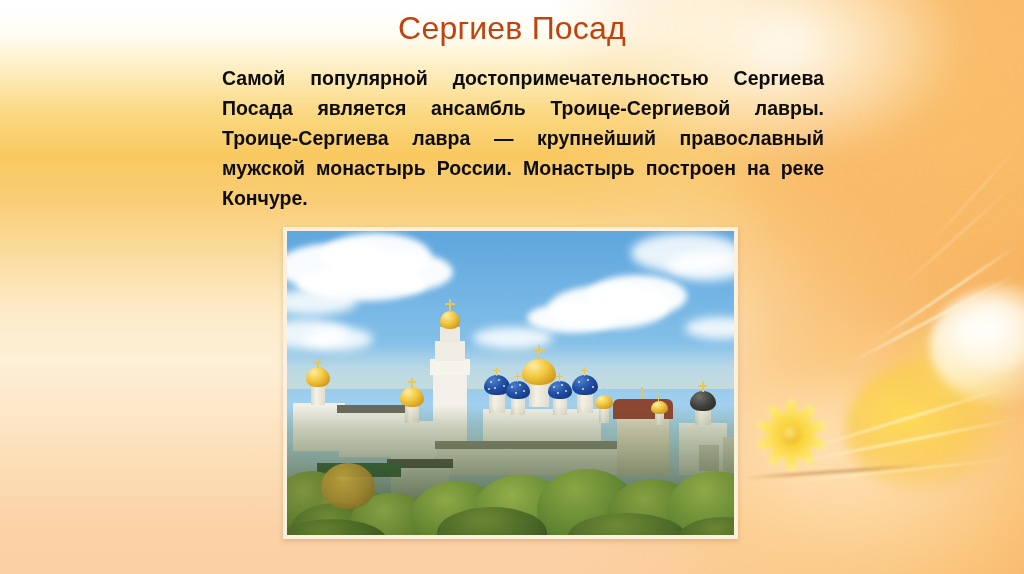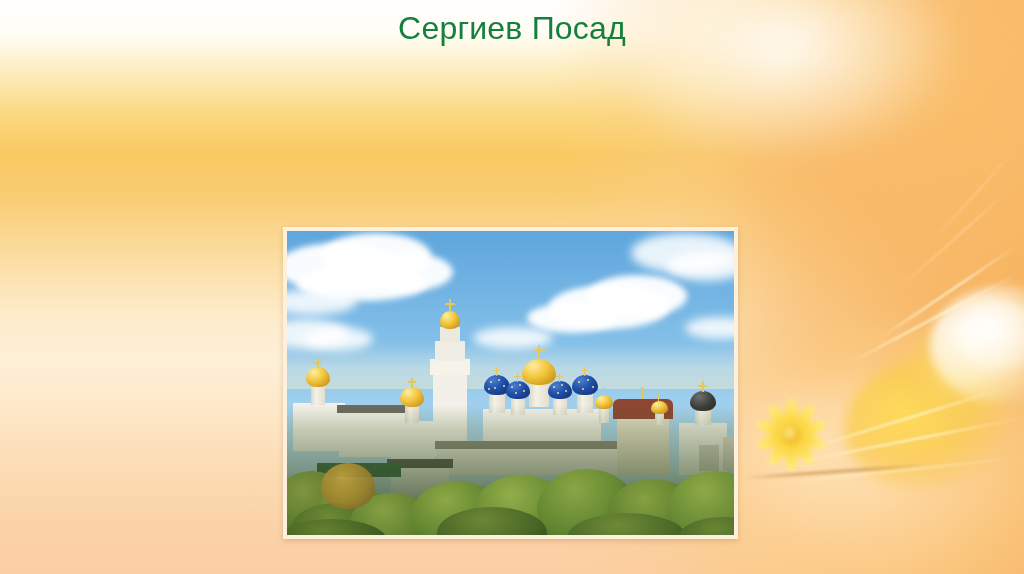--- a/index.html
+++ b/index.html
@@ -234,21 +234,21 @@
 
   
   .title {
     position: absolute;
     left: 0;
     right: 0;
     top: 8px;
     text-align: center;
     font-size: 32px;
     font-weight: 400;
-    color: #15803d;
+    color: #c2410c;
     letter-spacing: 0.2px;
     line-height: 1.25;
   }
 
   
   .body-text {
     position: absolute;
     left: 222px;
     top: 63px;
     width: 602px;
@@ -415,20 +415,23 @@
   <div class="strand strand-a"></div>
   <div class="strand strand-b"></div>
   <div class="strand strand-c"></div>
   <div class="strand strand-d"></div>
   <div class="strand strand-e"></div>
   <div class="strand strand-f"></div>
   <div class="strand strand-g"></div>
 
   <div class="title">Сергиев Посад</div>
 
+  <div class="body-text">
+    <p>Самой популярной достопримечательностью Сергиева Посада является ансамбль Троице-Сергиевой лавры. Троице-Сергиева лавра — крупнейший православный мужской монастырь России. Монастырь построен на реке Кончуре.</p>
+  </div>
 
   <div class="photo-frame">
     <div class="photo">
 
       <div class="sky"></div>
 
       <div class="cloud" style="left:-10px;  top:12px;  width:120px; height:48px;"></div>
       <div class="cloud" style="left:34px;   top:2px;   width:110px; height:46px;"></div>
       <div class="cloud" style="left:76px;   top:22px;  width:90px;  height:38px;"></div>
       <div class="cloud" style="left:10px;   top:36px;  width:130px; height:34px;"></div>

